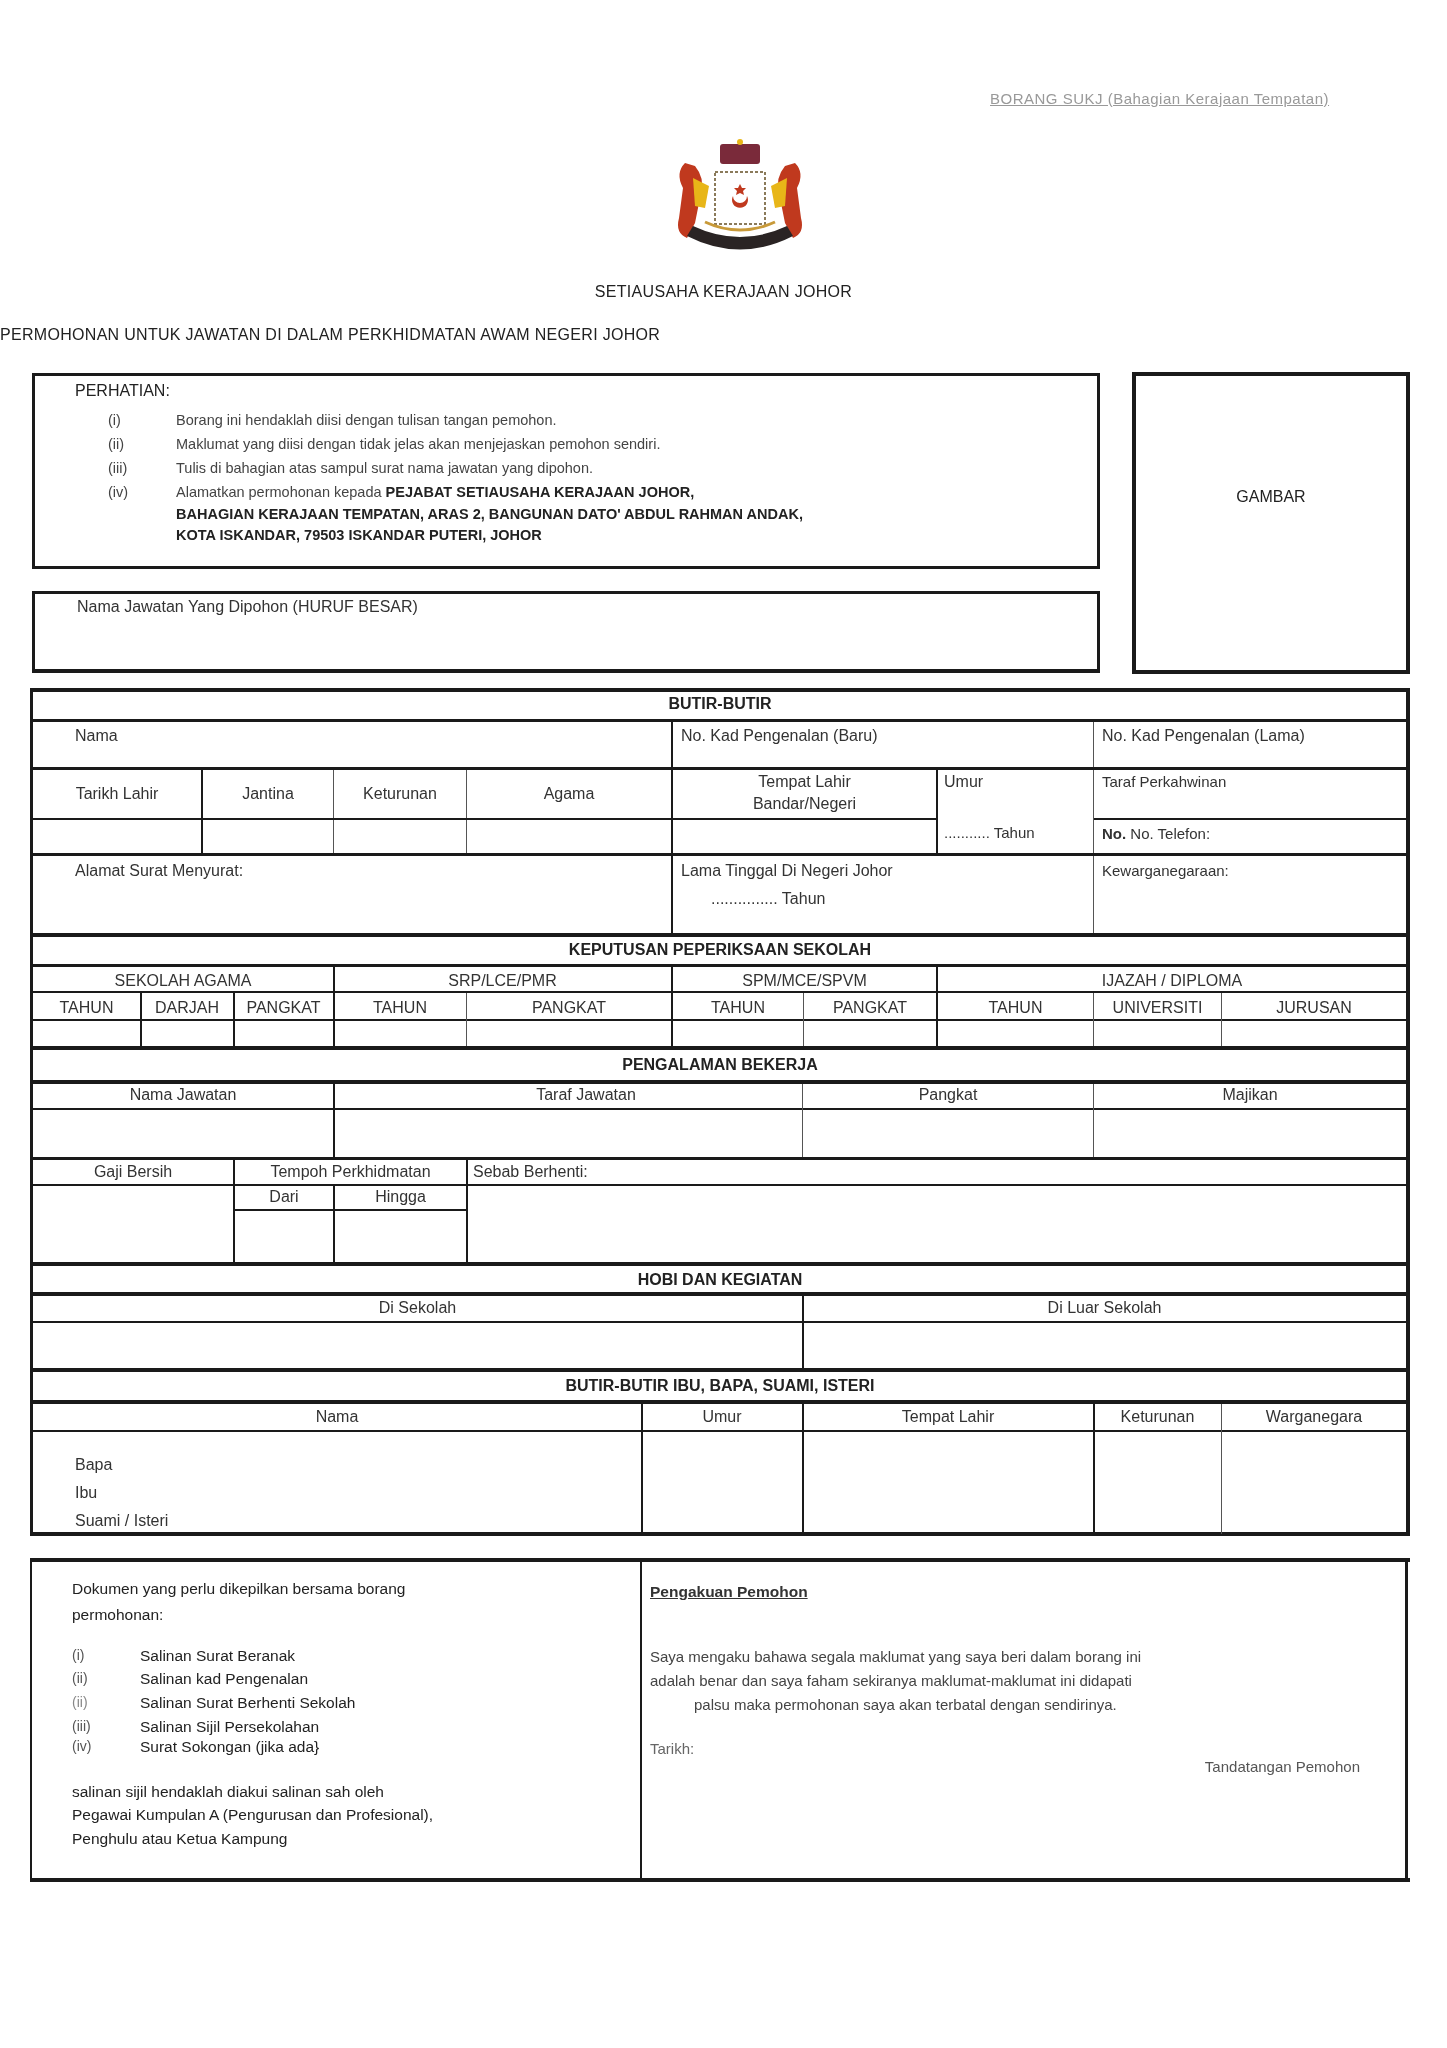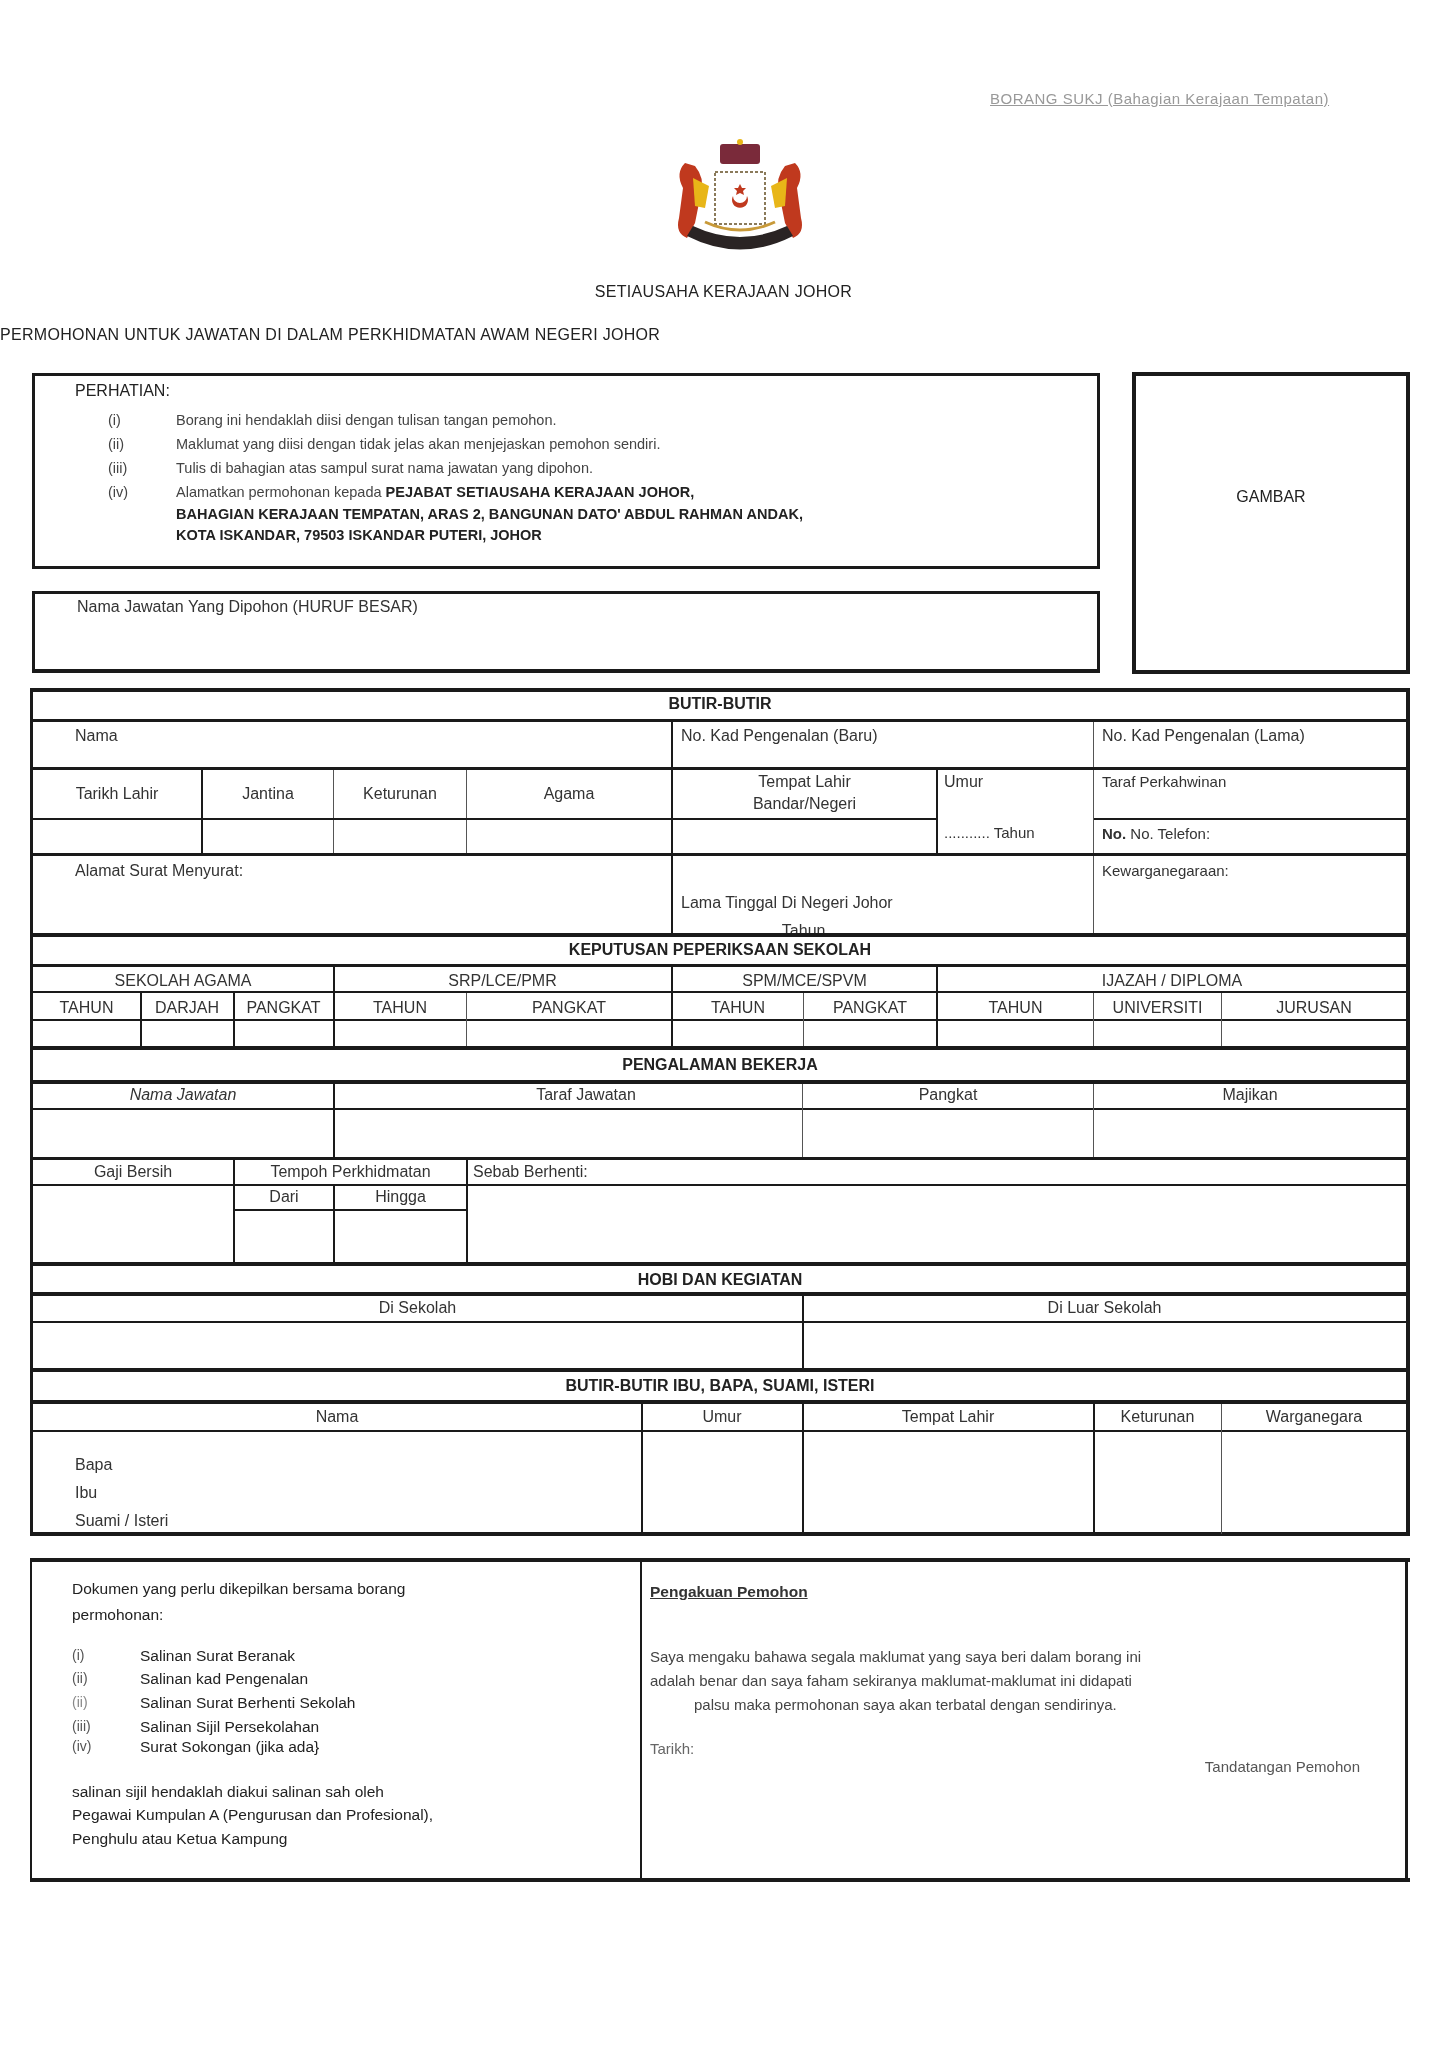--- a/index.html
+++ b/index.html
@@ -131,21 +131,21 @@
 <div class="field" style="left:673px;top:820px;width:263px;height:34px;"></div>
 <div class="field" style="left:1094px;top:820px;width:312px;height:34px;">
   <div class="txt" style="left:8px;top:5px;font-size:15px;"><b>No.</b> <span>No. Telefon:</span></div>
 </div>
 <div class="hl" style="left:30px;top:853px;width:1380px;height:3px;"></div>
 
 <div class="field" style="left:33px;top:856px;width:638px;height:78px;">
   <div class="txt" style="left:42px;top:6px;">Alamat Surat Menyurat:</div>
 </div>
 <div class="vl" style="left:671px;top:856px;width:2px;height:78px;"></div>
-<div class="field" style="left:673px;top:856px;width:420px;height:78px;margin-top:32px;">
+<div class="field" style="left:673px;top:856px;width:420px;height:78px;">
   <div class="txt" style="left:8px;top:6px;">Lama Tinggal Di Negeri Johor</div>
   <div class="txt" style="left:38px;top:34px;">............... Tahun</div>
 </div>
 <div class="vl thin" style="left:1093px;top:856px;width:1px;height:78px;"></div>
 <div class="field" style="left:1094px;top:856px;width:312px;height:78px;">
   <div class="txt" style="left:8px;top:6px;font-size:15px;">Kewarganegaraan:</div>
 </div>
 <div class="hl" style="left:30px;top:933px;width:1380px;height:4px;"></div>
 
 <div class="hdr" style="left:30px;width:1380px;top:941px;">KEPUTUSAN PEPERIKSAAN SEKOLAH</div>
@@ -186,21 +186,21 @@
 <div class="field" style="left:467px;top:1021px;width:204px;height:26px;"></div>
 <div class="field" style="left:673px;top:1021px;width:130px;height:26px;"></div>
 <div class="field" style="left:804px;top:1021px;width:132px;height:26px;"></div>
 <div class="field" style="left:938px;top:1021px;width:155px;height:26px;"></div>
 <div class="field" style="left:1094px;top:1021px;width:127px;height:26px;"></div>
 <div class="field" style="left:1222px;top:1021px;width:184px;height:26px;"></div>
 <div class="hl" style="left:30px;top:1046px;width:1380px;height:4px;"></div>
 
 <div class="hdr" style="left:30px;width:1380px;top:1056px;">PENGALAMAN BEKERJA</div>
 <div class="hl" style="left:30px;top:1080px;width:1380px;height:4px;"></div>
-<div class="txt ctr" style="left:33px;width:300px;top:1086px;font-style:italic;">Nama Jawatan</div>
+<div class="txt ctr" style="left:33px;width:300px;top:1086px;">Nama Jawatan</div>
 <div class="txt ctr" style="left:334px;width:468px;top:1086px;padding-left:36px;">Taraf Jawatan</div>
 <div class="txt ctr" style="left:803px;width:290px;top:1086px;">Pangkat</div>
 <div class="txt ctr" style="left:1094px;width:312px;top:1086px;">Majikan</div>
 <div class="hl" style="left:30px;top:1108px;width:1380px;height:2px;"></div>
 <div class="vl" style="left:333px;top:1084px;width:2px;height:74px;"></div>
 <div class="vl thin" style="left:802px;top:1084px;width:1px;height:74px;"></div>
 <div class="vl thin" style="left:1093px;top:1084px;width:1px;height:74px;"></div>
 <div class="field" style="left:33px;top:1110px;width:300px;height:47px;"></div>
 <div class="field" style="left:335px;top:1110px;width:467px;height:47px;"></div>
 <div class="field" style="left:803px;top:1110px;width:290px;height:47px;"></div>

